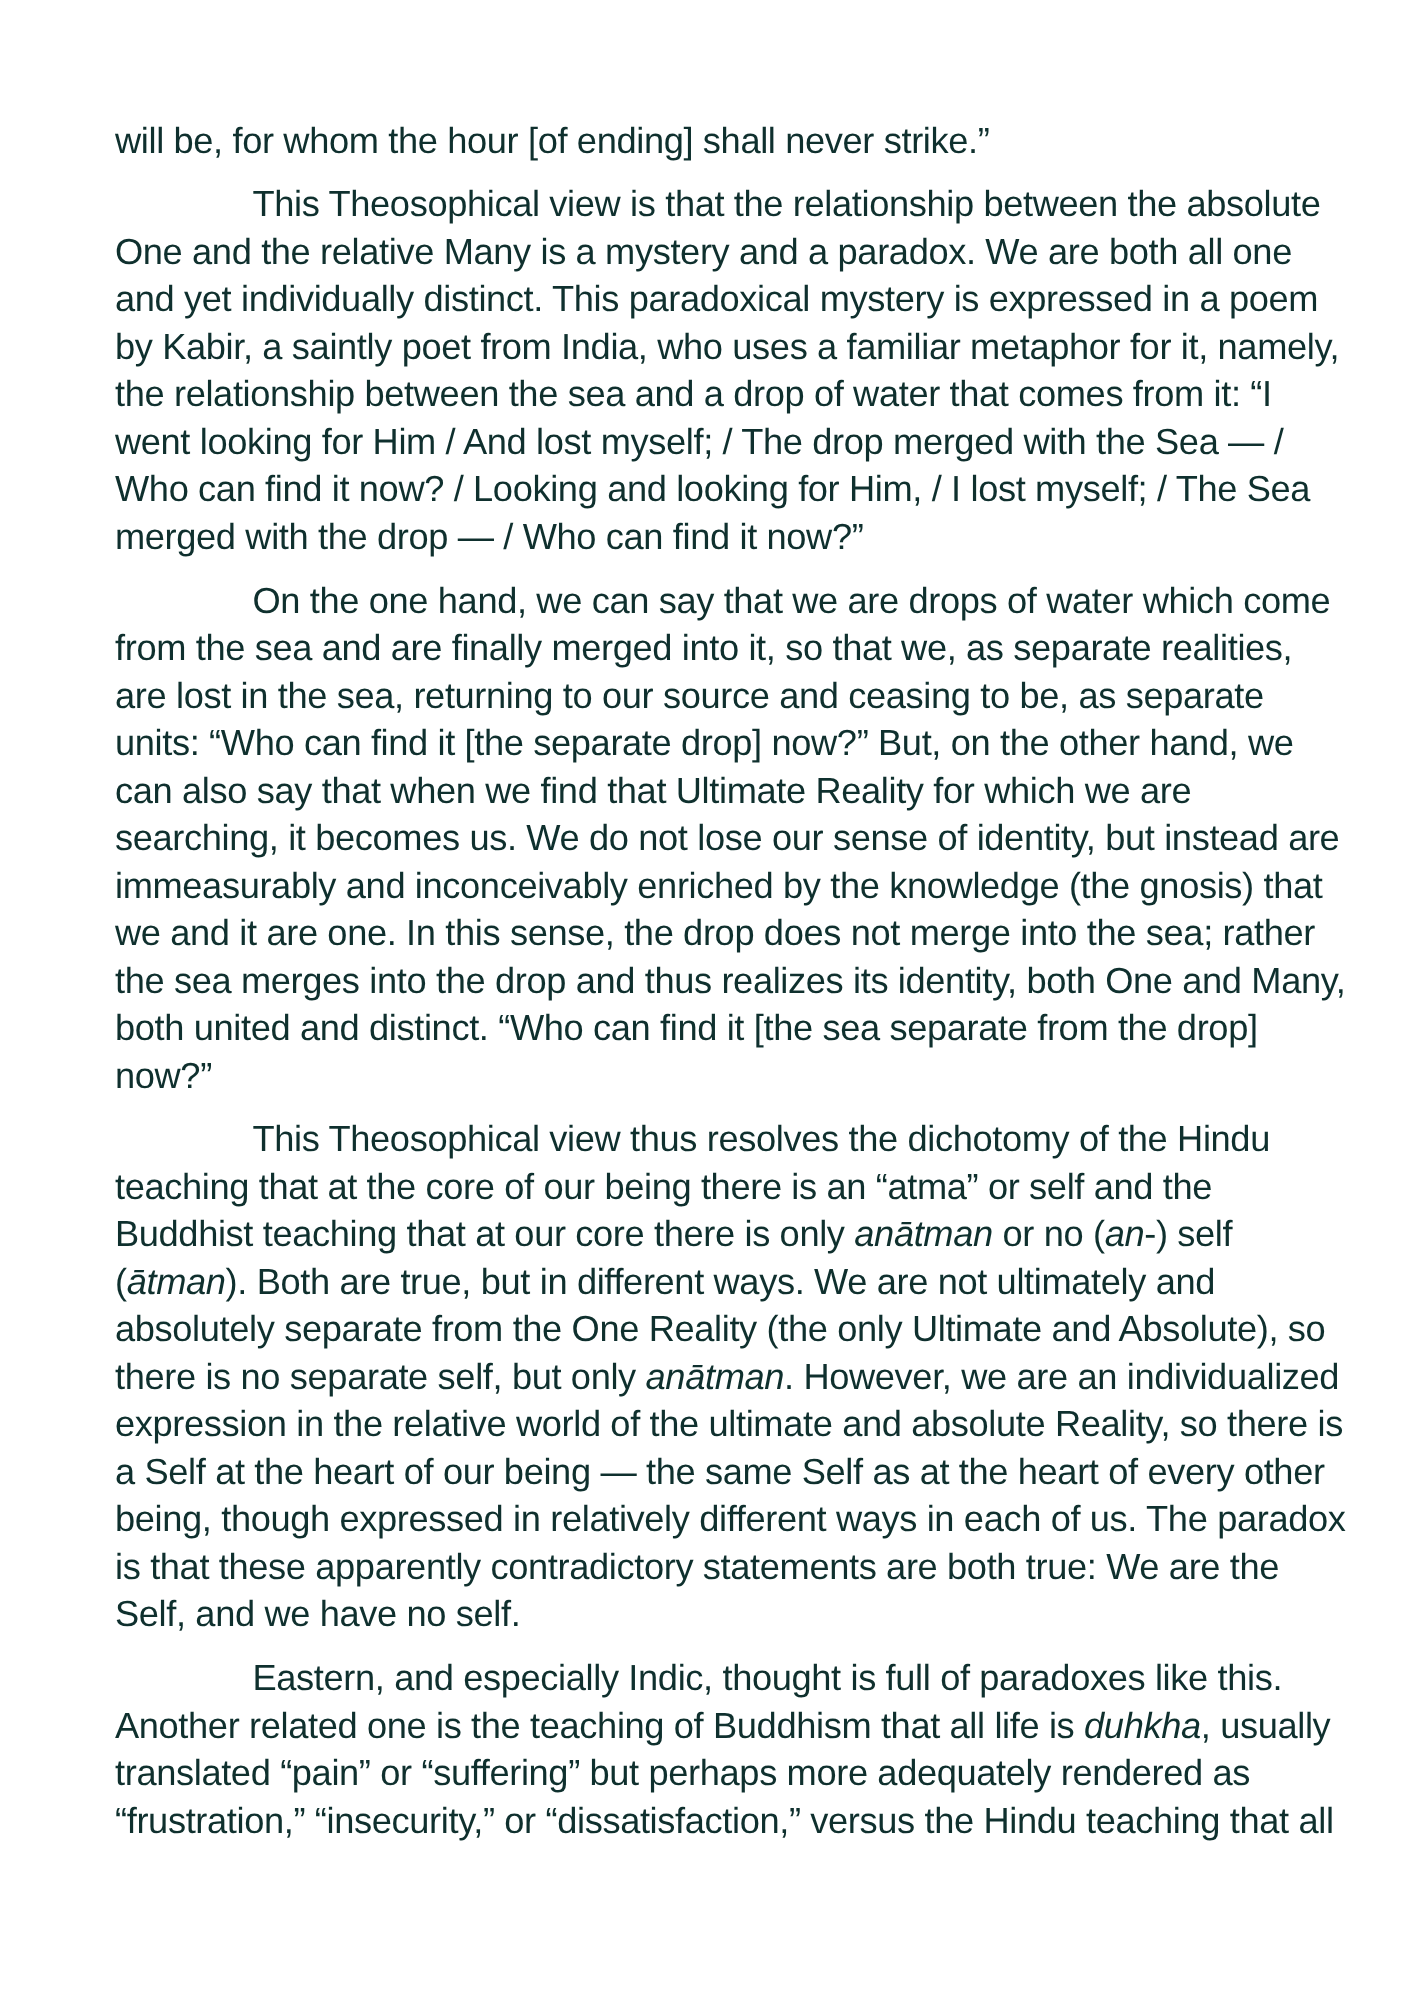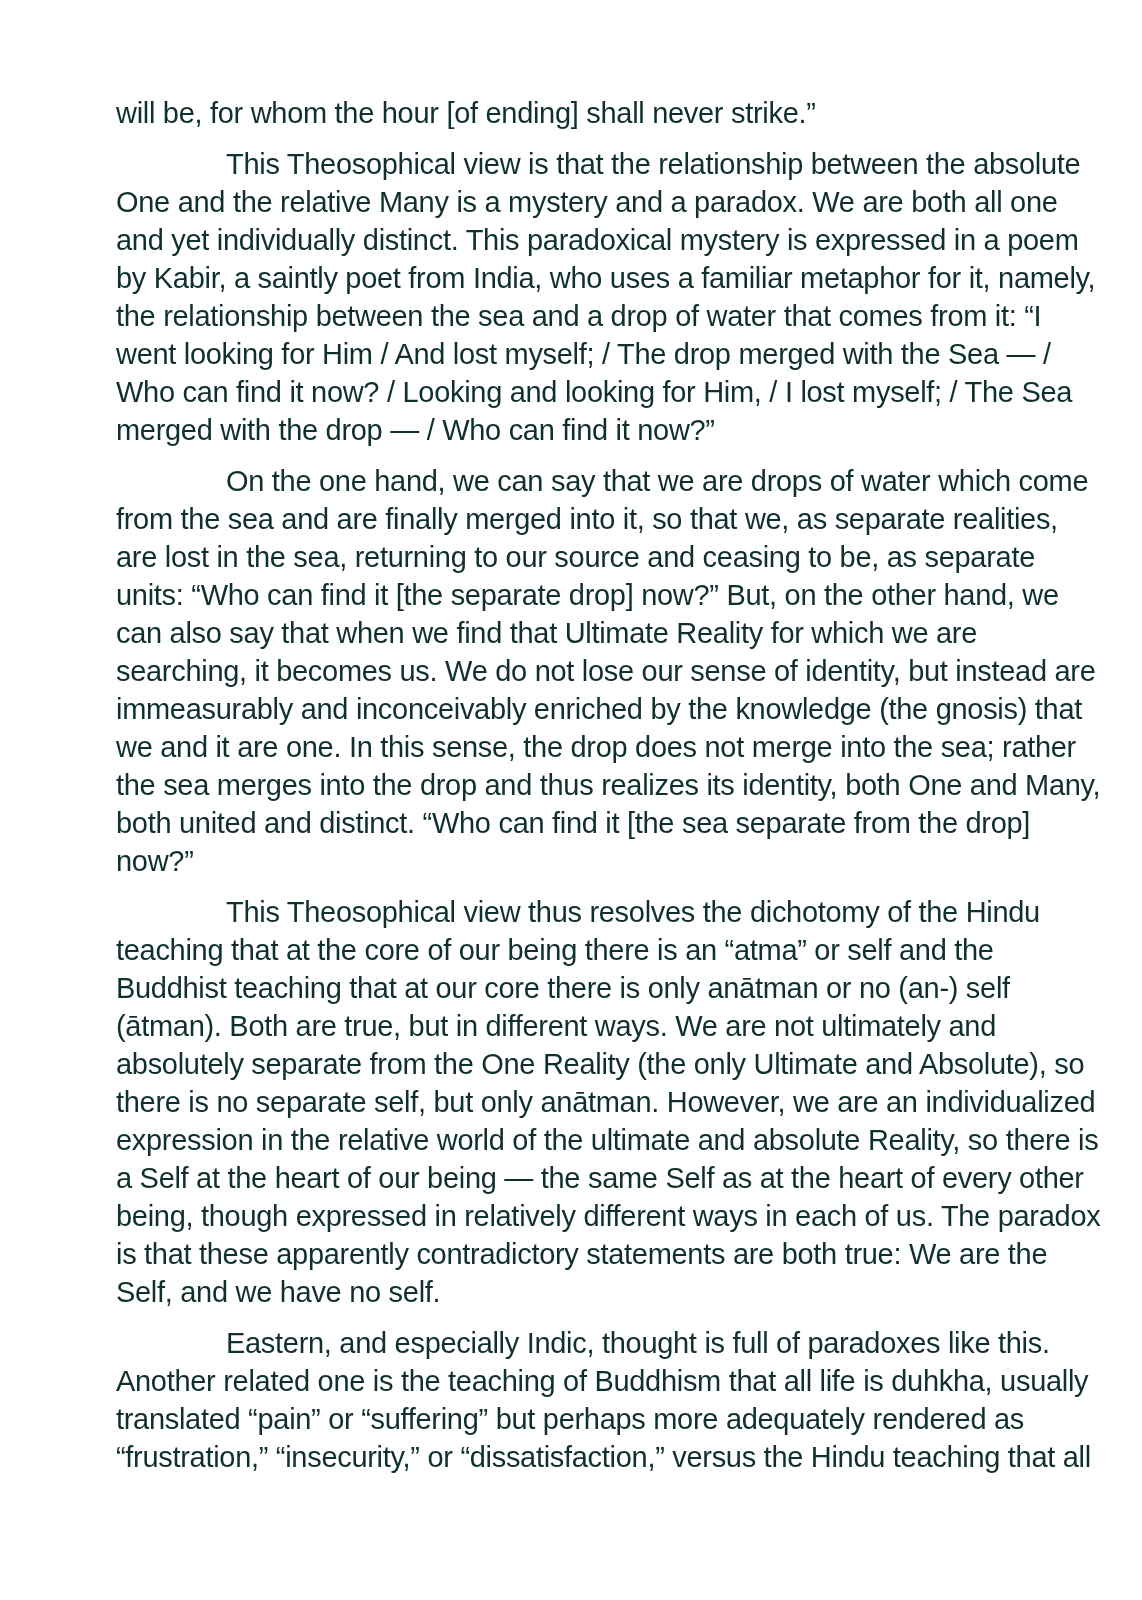--- a/index.html
+++ b/index.html
@@ -28,26 +28,27 @@
     white-space: nowrap;
   }
   p.para {
     margin: 0 0 13px 0;
     padding: 0;
   }
   p.para.ind {
     text-indent: 110px;
   }
   .it {
+    font-style: italic;
   }
 </style>
 </head>
 <body>
 
 <div class="page">
-  <div class="text-block" id="doc-text" style="color: rgb(15, 48, 46); margin-left: 24px;">
+  <div class="text-block" id="doc-text" style="color: rgb(15, 48, 46);">
       <p class="para"><span><span>will be, for whom the hour [of ending] shall never strike.”</span></span></p>
       <p class="para ind"><span><span>This Theosophical view is that the relationship between the absolute</span></span><br><span><span>One and the relative Many is a mystery and a paradox. We are both all one</span></span><br><span><span>and yet individually distinct. This paradoxical mystery is expressed in a poem</span></span><br><span><span>by Kabir, a saintly poet from India, who uses a familiar metaphor for it, namely,</span></span><br><span><span>the relationship between the sea and a drop of water that comes from it: “I</span></span><br><span><span>went looking for Him / And lost myself; / The drop merged with the Sea — /</span></span><br><span><span>Who can find it now? / Looking and looking for Him, / I lost myself; / The Sea</span></span><br><span><span>merged with the drop — / Who can find it now?”</span></span></p>
       <p class="para ind"><span><span>On the one hand, we can say that we are drops of water which come</span></span><br><span><span>from the sea and are finally merged into it, so that we, as separate realities,</span></span><br><span><span>are lost in the sea, returning to our source and ceasing to be, as separate</span></span><br><span><span>units: “Who can find it [the separate drop] now?” But, on the other hand, we</span></span><br><span><span>can also say that when we find that Ultimate Reality for which we are</span></span><br><span><span>searching, it becomes us. We do not lose our sense of identity, but instead are</span></span><br><span><span>immeasurably and inconceivably enriched by the knowledge (the gnosis) that</span></span><br><span><span>we and it are one. In this sense, the drop does not merge into the sea; rather</span></span><br><span><span>the sea merges into the drop and thus realizes its identity, both One and Many,</span></span><br><span><span>both united and distinct. “Who can find it [the sea separate from the drop]</span></span><br><span><span>now?”</span></span></p>
       <p class="para ind"><span><span>This Theosophical view thus resolves the dichotomy of the Hindu</span></span><br><span><span>teaching that at the core of our being there is an “atma” or self and the</span></span><br><span><span>Buddhist teaching that at our core there is only </span><span class="it">anātman</span><span> or no (</span><span class="it">an</span><span>-) self</span></span><br><span><span>(</span><span class="it">ātman</span><span>). Both are true, but in different ways. We are not ultimately and</span></span><br><span><span>absolutely separate from the One Reality (the only Ultimate and Absolute), so</span></span><br><span><span>there is no separate self, but only </span><span class="it">anātman</span><span>. However, we are an individualized</span></span><br><span><span>expression in the relative world of the ultimate and absolute Reality, so there is</span></span><br><span><span>a Self at the heart of our being — the same Self as at the heart of every other</span></span><br><span><span>being, though expressed in relatively different ways in each of us. The paradox</span></span><br><span><span>is that these apparently contradictory statements are both true: We are the</span></span><br><span><span>Self, and we have no self.</span></span></p>
       <p class="para ind"><span><span>Eastern, and especially Indic, thought is full of paradoxes like this.</span></span><br><span><span>Another related one is the teaching of Buddhism that all life is </span><span class="it">duhkha</span><span>, usually</span></span><br><span><span>translated “pain” or “suffering” but perhaps more adequately rendered as</span></span><br><span><span>“frustration,” “insecurity,” or “dissatisfaction,” versus the Hindu teaching that all</span></span></p>
     </div>
 </div>
 
 </body></html>

